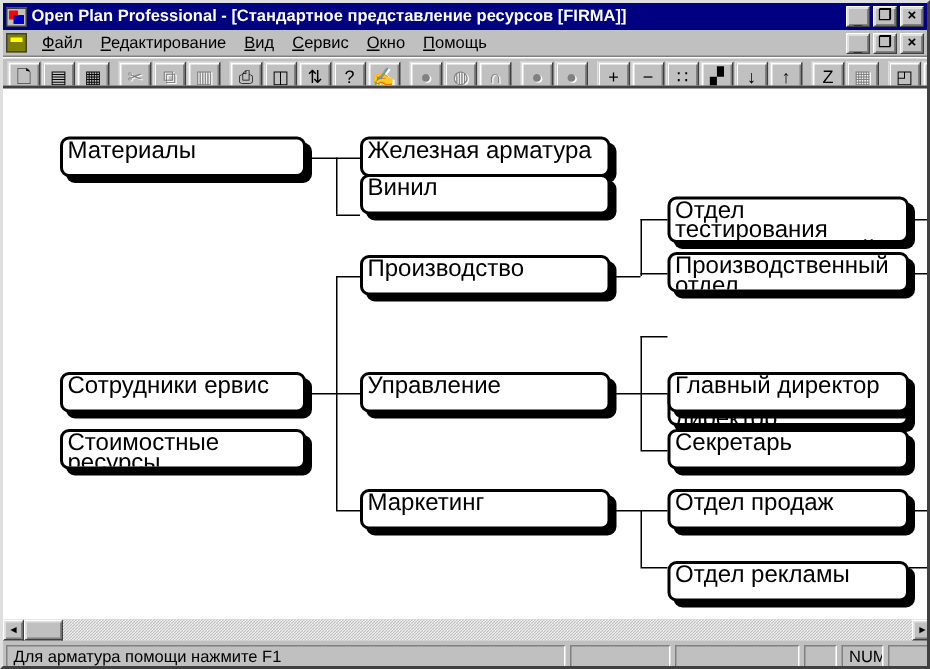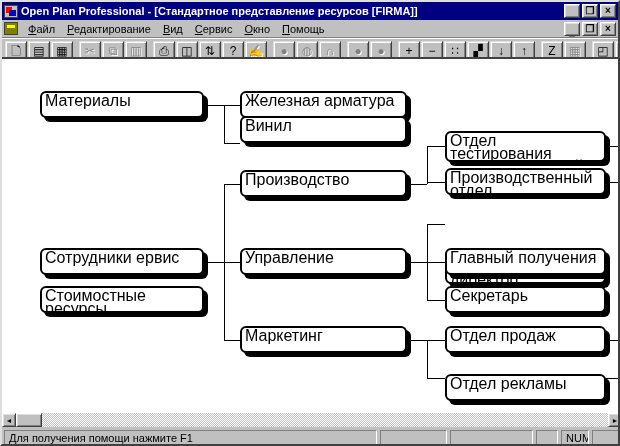--- a/index.html
+++ b/index.html
@@ -228,35 +228,35 @@
     <div class="cline" style="left: 604px; top: 319px; width: 15px; height: 1px;"></div>
     <div class="node" style="left: 38px; top: 32px; width: 164px; height: 27px;">Материалы</div>
     <div class="node" style="left: 238px; top: 32px; width: 167px; height: 27px;">Железная арматура</div>
     <div class="node" style="left: 238px; top: 57px; width: 167px; height: 27px;">Винил</div>
     <div class="node" style="left: 238px; top: 111px; width: 167px; height: 27px;">Производство</div>
     <div class="node" style="left: 443px; top: 72px; width: 161px; height: 31px;">Отдел тестирования новых технологий</div>
     <div class="node" style="left: 443px; top: 109px; width: 161px; height: 27px;">Производственный отдел</div>
     <div class="node" style="left: 443px; top: 151px; width: 161px; height: 27px; margin-top: 47px;">Генеральный директор</div>
     <div class="node" style="left: 38px; top: 189px; width: 164px; height: 27px;">Сотрудники ервис</div>
     <div class="node" style="left: 238px; top: 189px; width: 167px; height: 27px;">Управление</div>
-    <div class="node" style="left: 443px; top: 189px; width: 161px; height: 27px;">Главный получения</div>
+    <div class="node" style="left: 443px; top: 189px; width: 161px; height: 27px;">Главный директор</div>
     <div class="node" style="left: 38px; top: 227px; width: 164px; height: 27px;">Стоимостные ресурсы</div>
     <div class="node" style="left: 443px; top: 227px; width: 161px; height: 27px;">Секретарь</div>
     <div class="node" style="left: 238px; top: 267px; width: 167px; height: 27px;">Маркетинг</div>
     <div class="node" style="left: 443px; top: 267px; width: 161px; height: 27px;">Отдел продаж</div>
     <div class="node" style="left: 443px; top: 305px; width: 161px; height: 27px; margin-top: 10px;">Отдел рекламы</div>
   </div>
 
 <div class="hscroll">
   <span class="sb-btn">◄</span>
   <span class="sb-thumb"></span>
   <span class="sb-track"></span>
   <span class="sb-btn">►</span>
 </div>
 
 <div class="statusbar" id="statusbar">
-    <span class="status-panel flex">Для получения помощи нажмите F1</span>
+    <span class="status-panel flex">Для арматура помощи нажмите F1</span>
     <span class="status-panel" style="width: 67px;"></span>
     <span class="status-panel" style="width: 83px;"></span>
     <span class="status-panel" style="width: 22px;"></span>
     <span class="status-panel" style="width: 28px;">NUM</span>
     <span class="status-panel" style="width: 28px;"></span>
   </div>
 
 </body></html>

